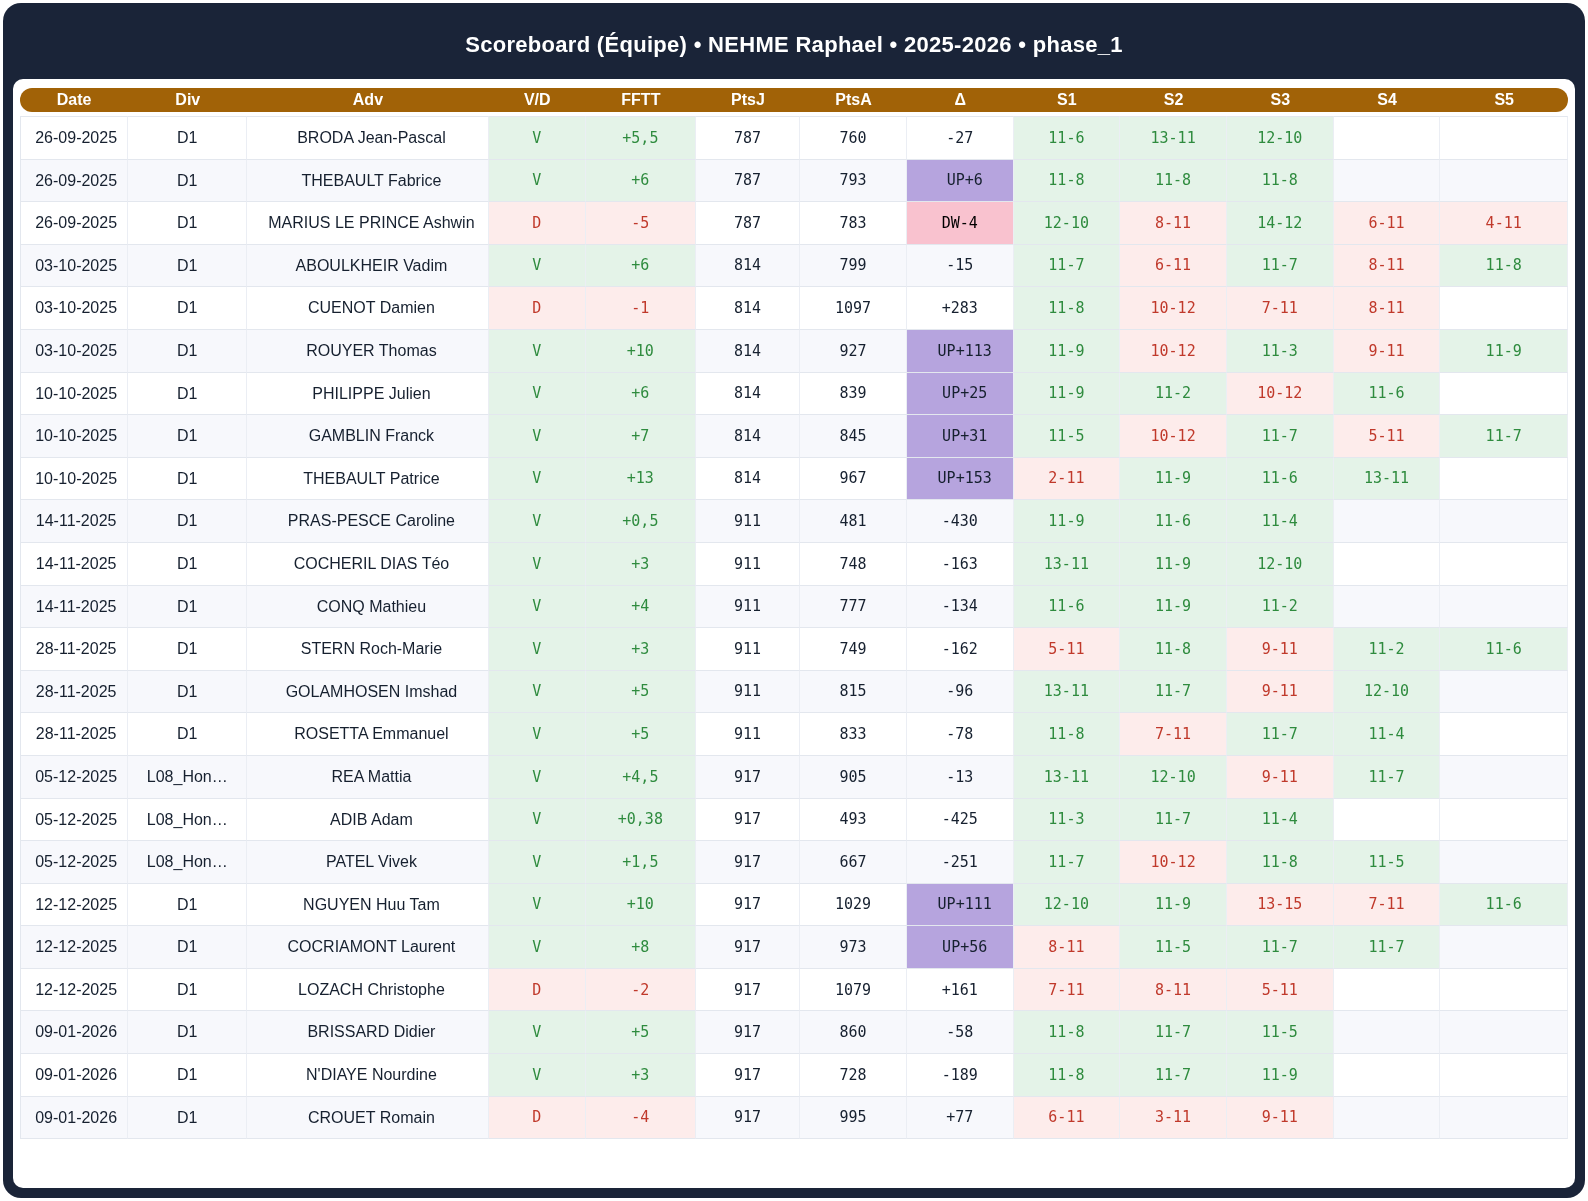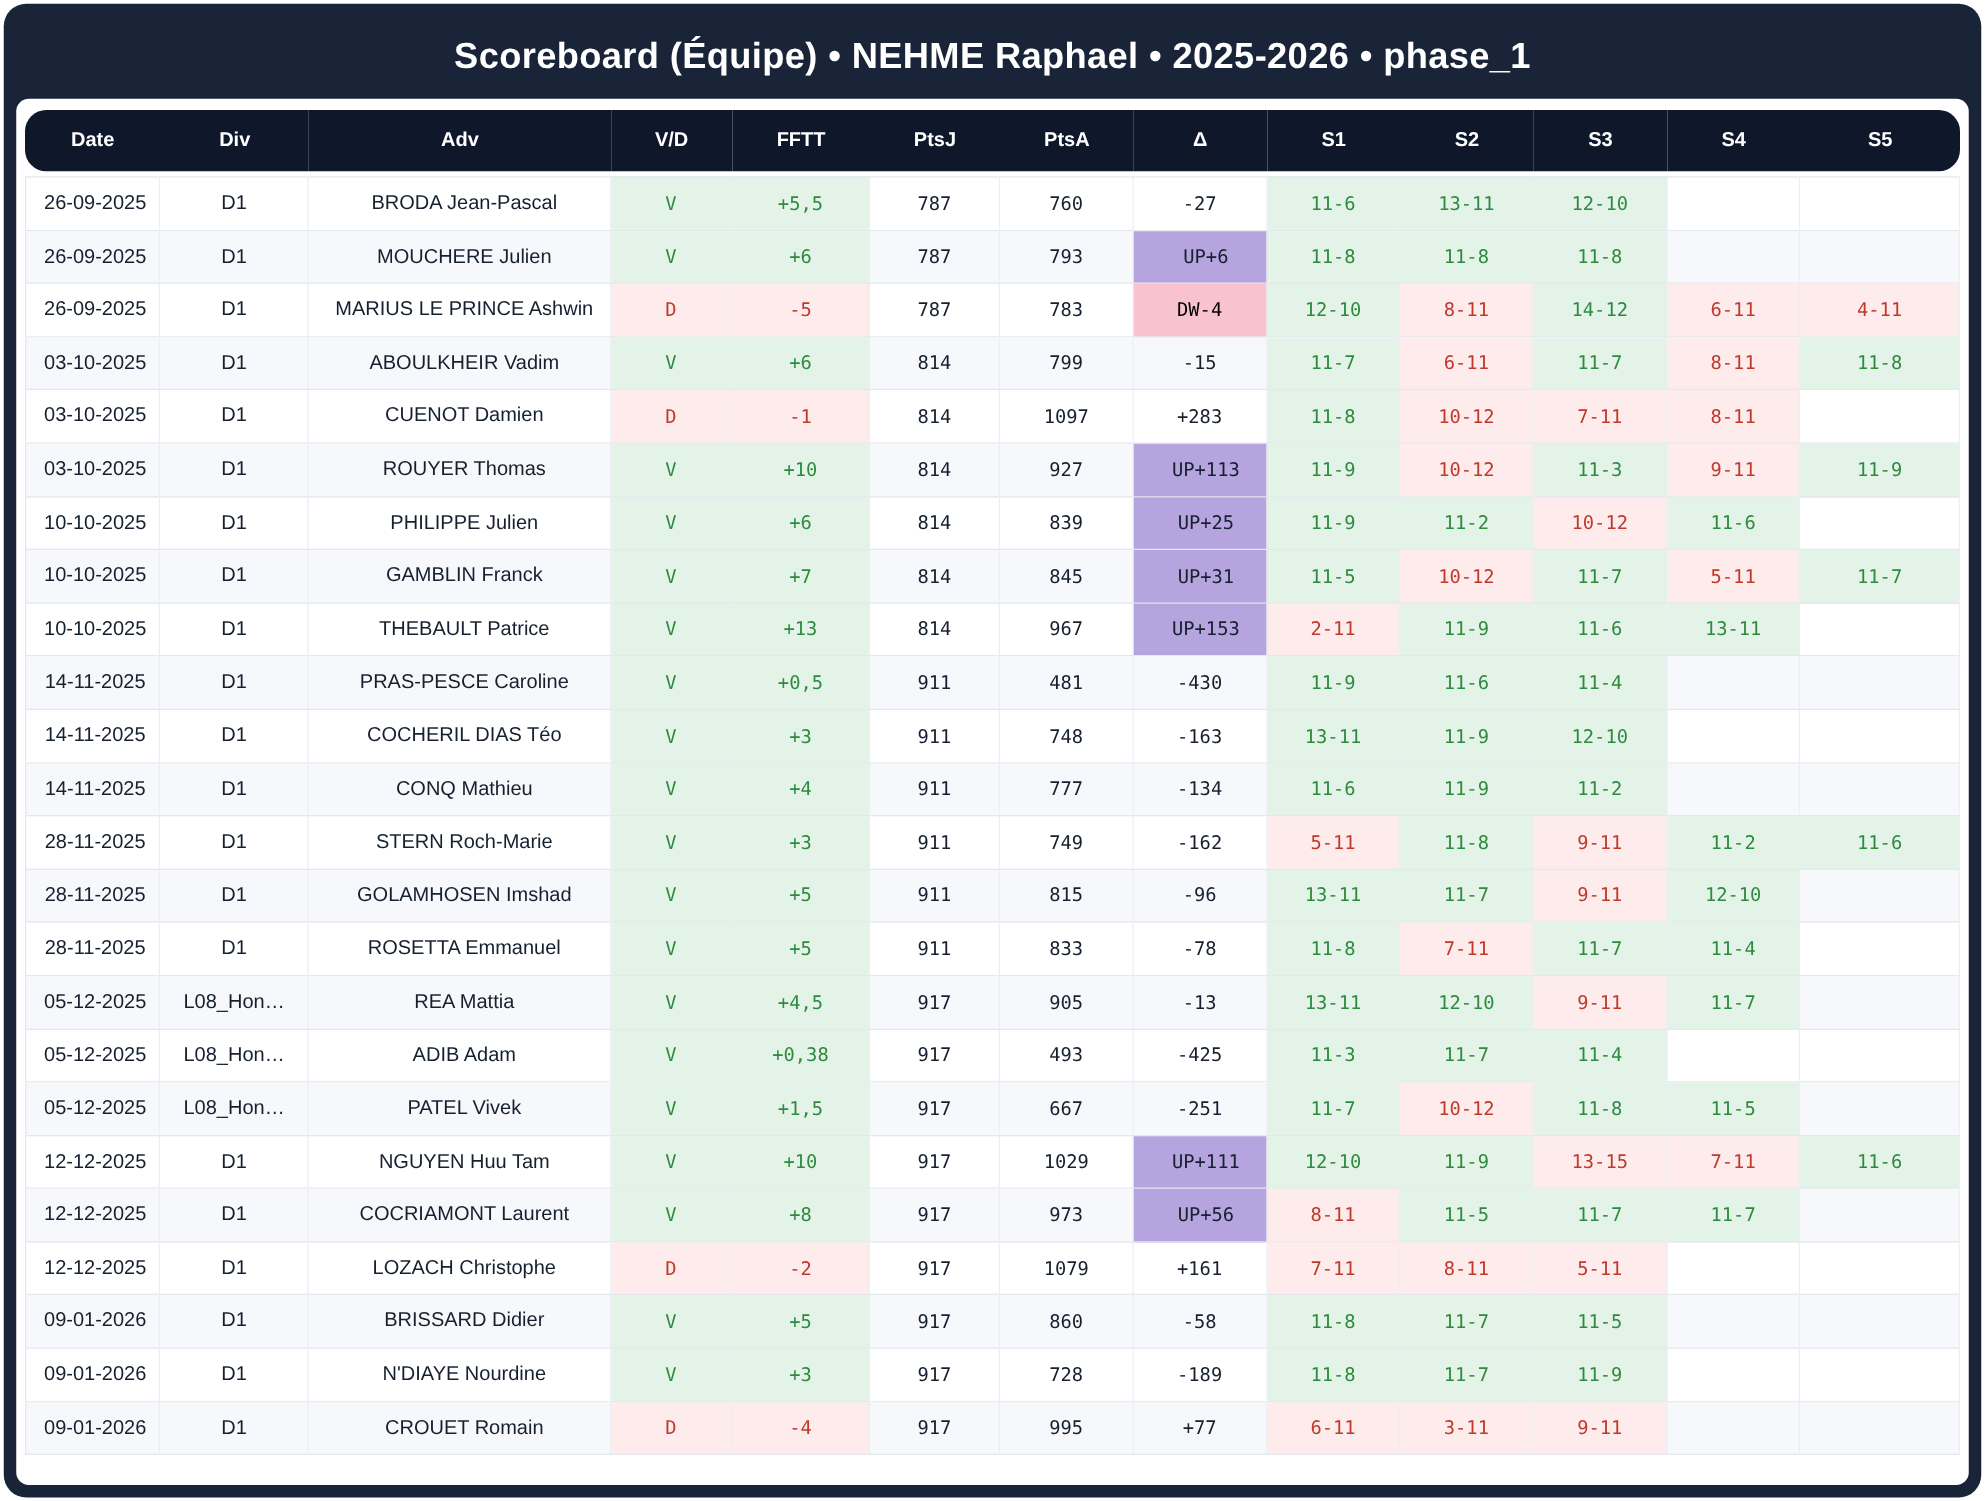--- a/index.html
+++ b/index.html
@@ -16,21 +16,21 @@
     border-radius:18px;
     box-sizing:border-box;
     padding:8px 10px 10px 10px;
     display:flex;flex-direction:column;
   }
   .title-bar{
     flex:0 0 68px;
     display:flex;align-items:center;justify-content:center;
   }
   .title-bar h1{
-    margin:4px;color:#ffffff;font-size:29px;font-weight:bold;
+    margin:4px;color:#ffffff;font-size:22px;font-weight:bold;
     letter-spacing:0.3px;
   }
   .panel{
     flex:1 1 auto;
     background:#ffffff;
     border-radius:10px;
     box-sizing:border-box;
     padding:9px 7px 12px 7px;
     overflow:hidden;
   }
@@ -44,25 +44,25 @@
   col.c-div{width:7.7%}
   col.c-adv{width:15.6%}
   col.c-vd{width:6.3%}
   col.c-fftt{width:7.1%}
   col.c-ptsj{width:6.75%}
   col.c-ptsa{width:6.9%}
   col.c-delta{width:6.9%}
   col.c-s{width:6.9%}
   col.c-s5{width:8.25%}
   thead th{
-    background:#0f172a;
+    background:#a16207;
     color:#ffffff;
     font-weight:bold;
     font-size:16px;
-    height:49px;
+    height:24px;
     padding:0 4px;
     text-align:center;
     vertical-align:middle;
   }
   thead th:first-child{border-radius:17px 0 0 17px;}
   thead th:last-child{border-radius:0 17px 17px 0;}
   tbody:before{content:"";display:table-row;height:4px;}
   tbody td{
     font-size:16px;
     color:#16202f;
@@ -144,21 +144,21 @@
     <td class="mono">-27</td>
     <td class="mono set-w">11-6</td>
     <td class="mono set-w">13-11</td>
     <td class="mono set-w">12-10</td>
     <td class="mono"></td>
     <td class="mono"></td>
   </tr>
           <tr>
     <td class="c-date">26-09-2025</td>
     <td class="c-div">D1</td>
-    <td class="c-adv">MOUCHERE Julien</td>
+    <td class="c-adv">THEBAULT Fabrice</td>
     <td class="mono res-win">V</td>
     <td class="mono res-win">+6</td>
     <td class="mono">787</td>
     <td class="mono">793</td>
     <td class="mono delta-up">UP+6</td>
     <td class="mono set-w">11-8</td>
     <td class="mono set-w">11-8</td>
     <td class="mono set-w">11-8</td>
     <td class="mono"></td>
     <td class="mono"></td>

